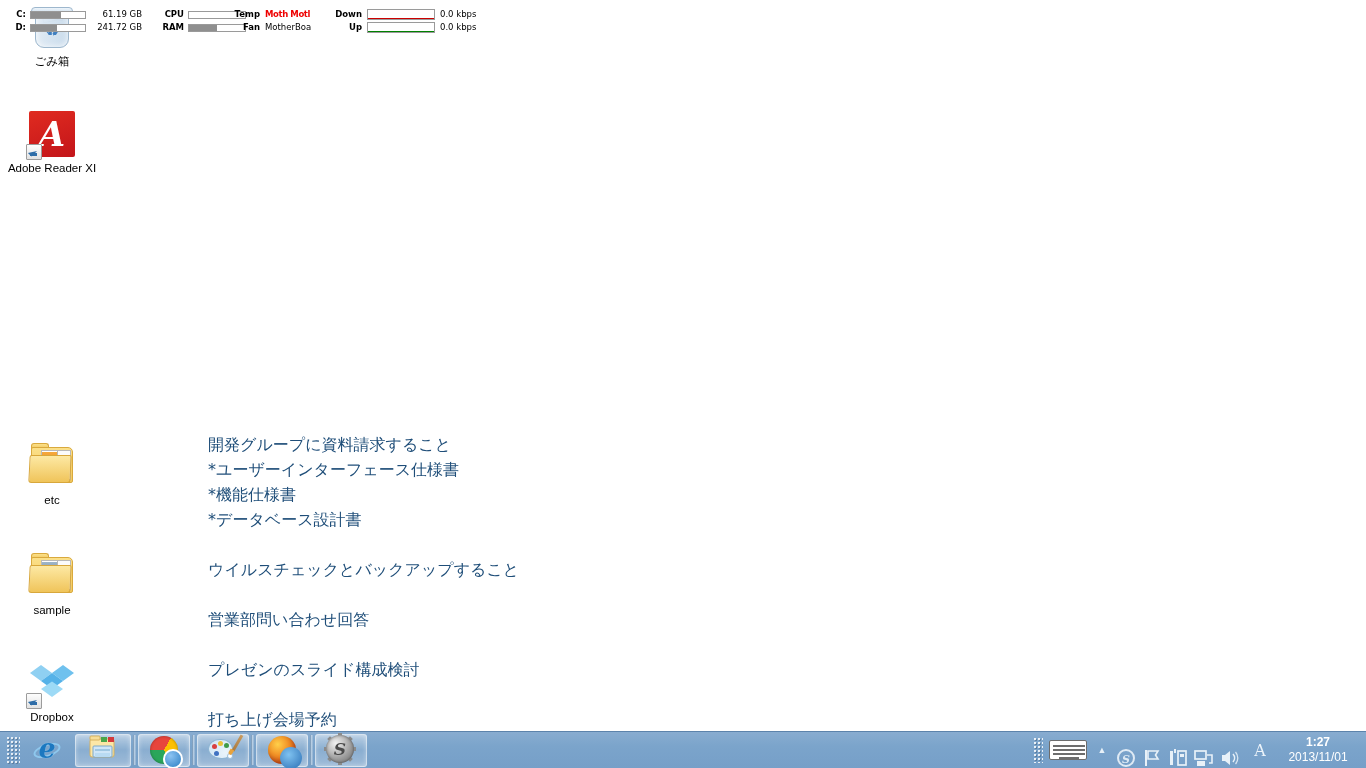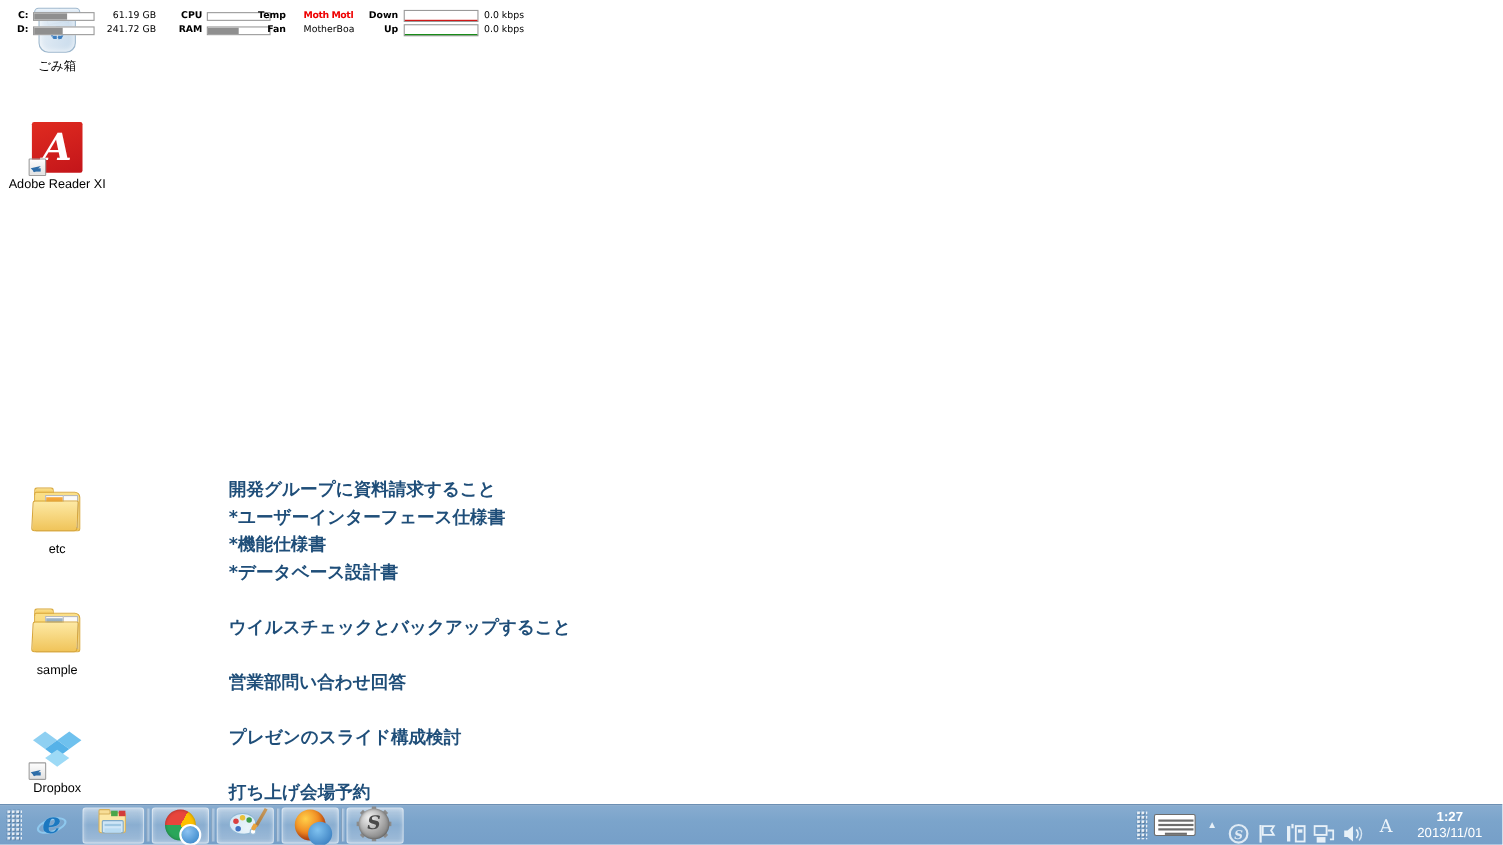--- a/index.html
+++ b/index.html
@@ -41,21 +41,21 @@
   #g-disk .mon-val { width: 52px; }
 
   
   #g-cpu { left: 158px; }
   #g-cpu .mon-lbl { width: 26px; }
   #g-cpu .gauge { width: 58px; }
 
   
   #g-temp { left: 228px; }
   #g-temp .mon-lbl { width: 32px; }
-  #g-temp .mon-txt { font-size: 8.5px; margin-left: 16px; }
+  #g-temp .mon-txt { font-size: 8.5px; margin-left: 5px; }
   .temp-red { color: #ee0000; font-weight: bold; letter-spacing: -0.4px; }
 
   
   #g-net { left: 332px; }
   #g-net .mon-lbl { width: 30px; }
   .netbox {
     width: 68px; height: 11px; border: 1px solid #9a9a9a; background: #fff;
     margin: 0 5px; position: relative;
   }
   .netbox > i { position: absolute; left: 0; right: 0; bottom: 0; height: 1px; display: block; }
@@ -178,21 +178,21 @@
   
   #notes {
     position: absolute; left: 208px; top: 432px;
     z-index: 12;
     font-family: "DejaVu Sans", "Liberation Sans", sans-serif;
     font-size: 16px;
     color: #1f4e79;
     line-height: 25px;
     white-space: pre;
   }
-  #notes .nline { height: 25px; font-weight: bold; }
+  #notes .nline { height: 25px; }
   #notes .gap { height: 25px; }
 
   
   #taskbar {
     position: absolute; left: 0; bottom: 0;
     width: 1366px; height: 37px;
     background: linear-gradient(#88acd0, #7ba4cb 40%, #769fc8);
     border-top: 1px solid #5c83ab;
     z-index: 50;
     display: flex; align-items: center;

